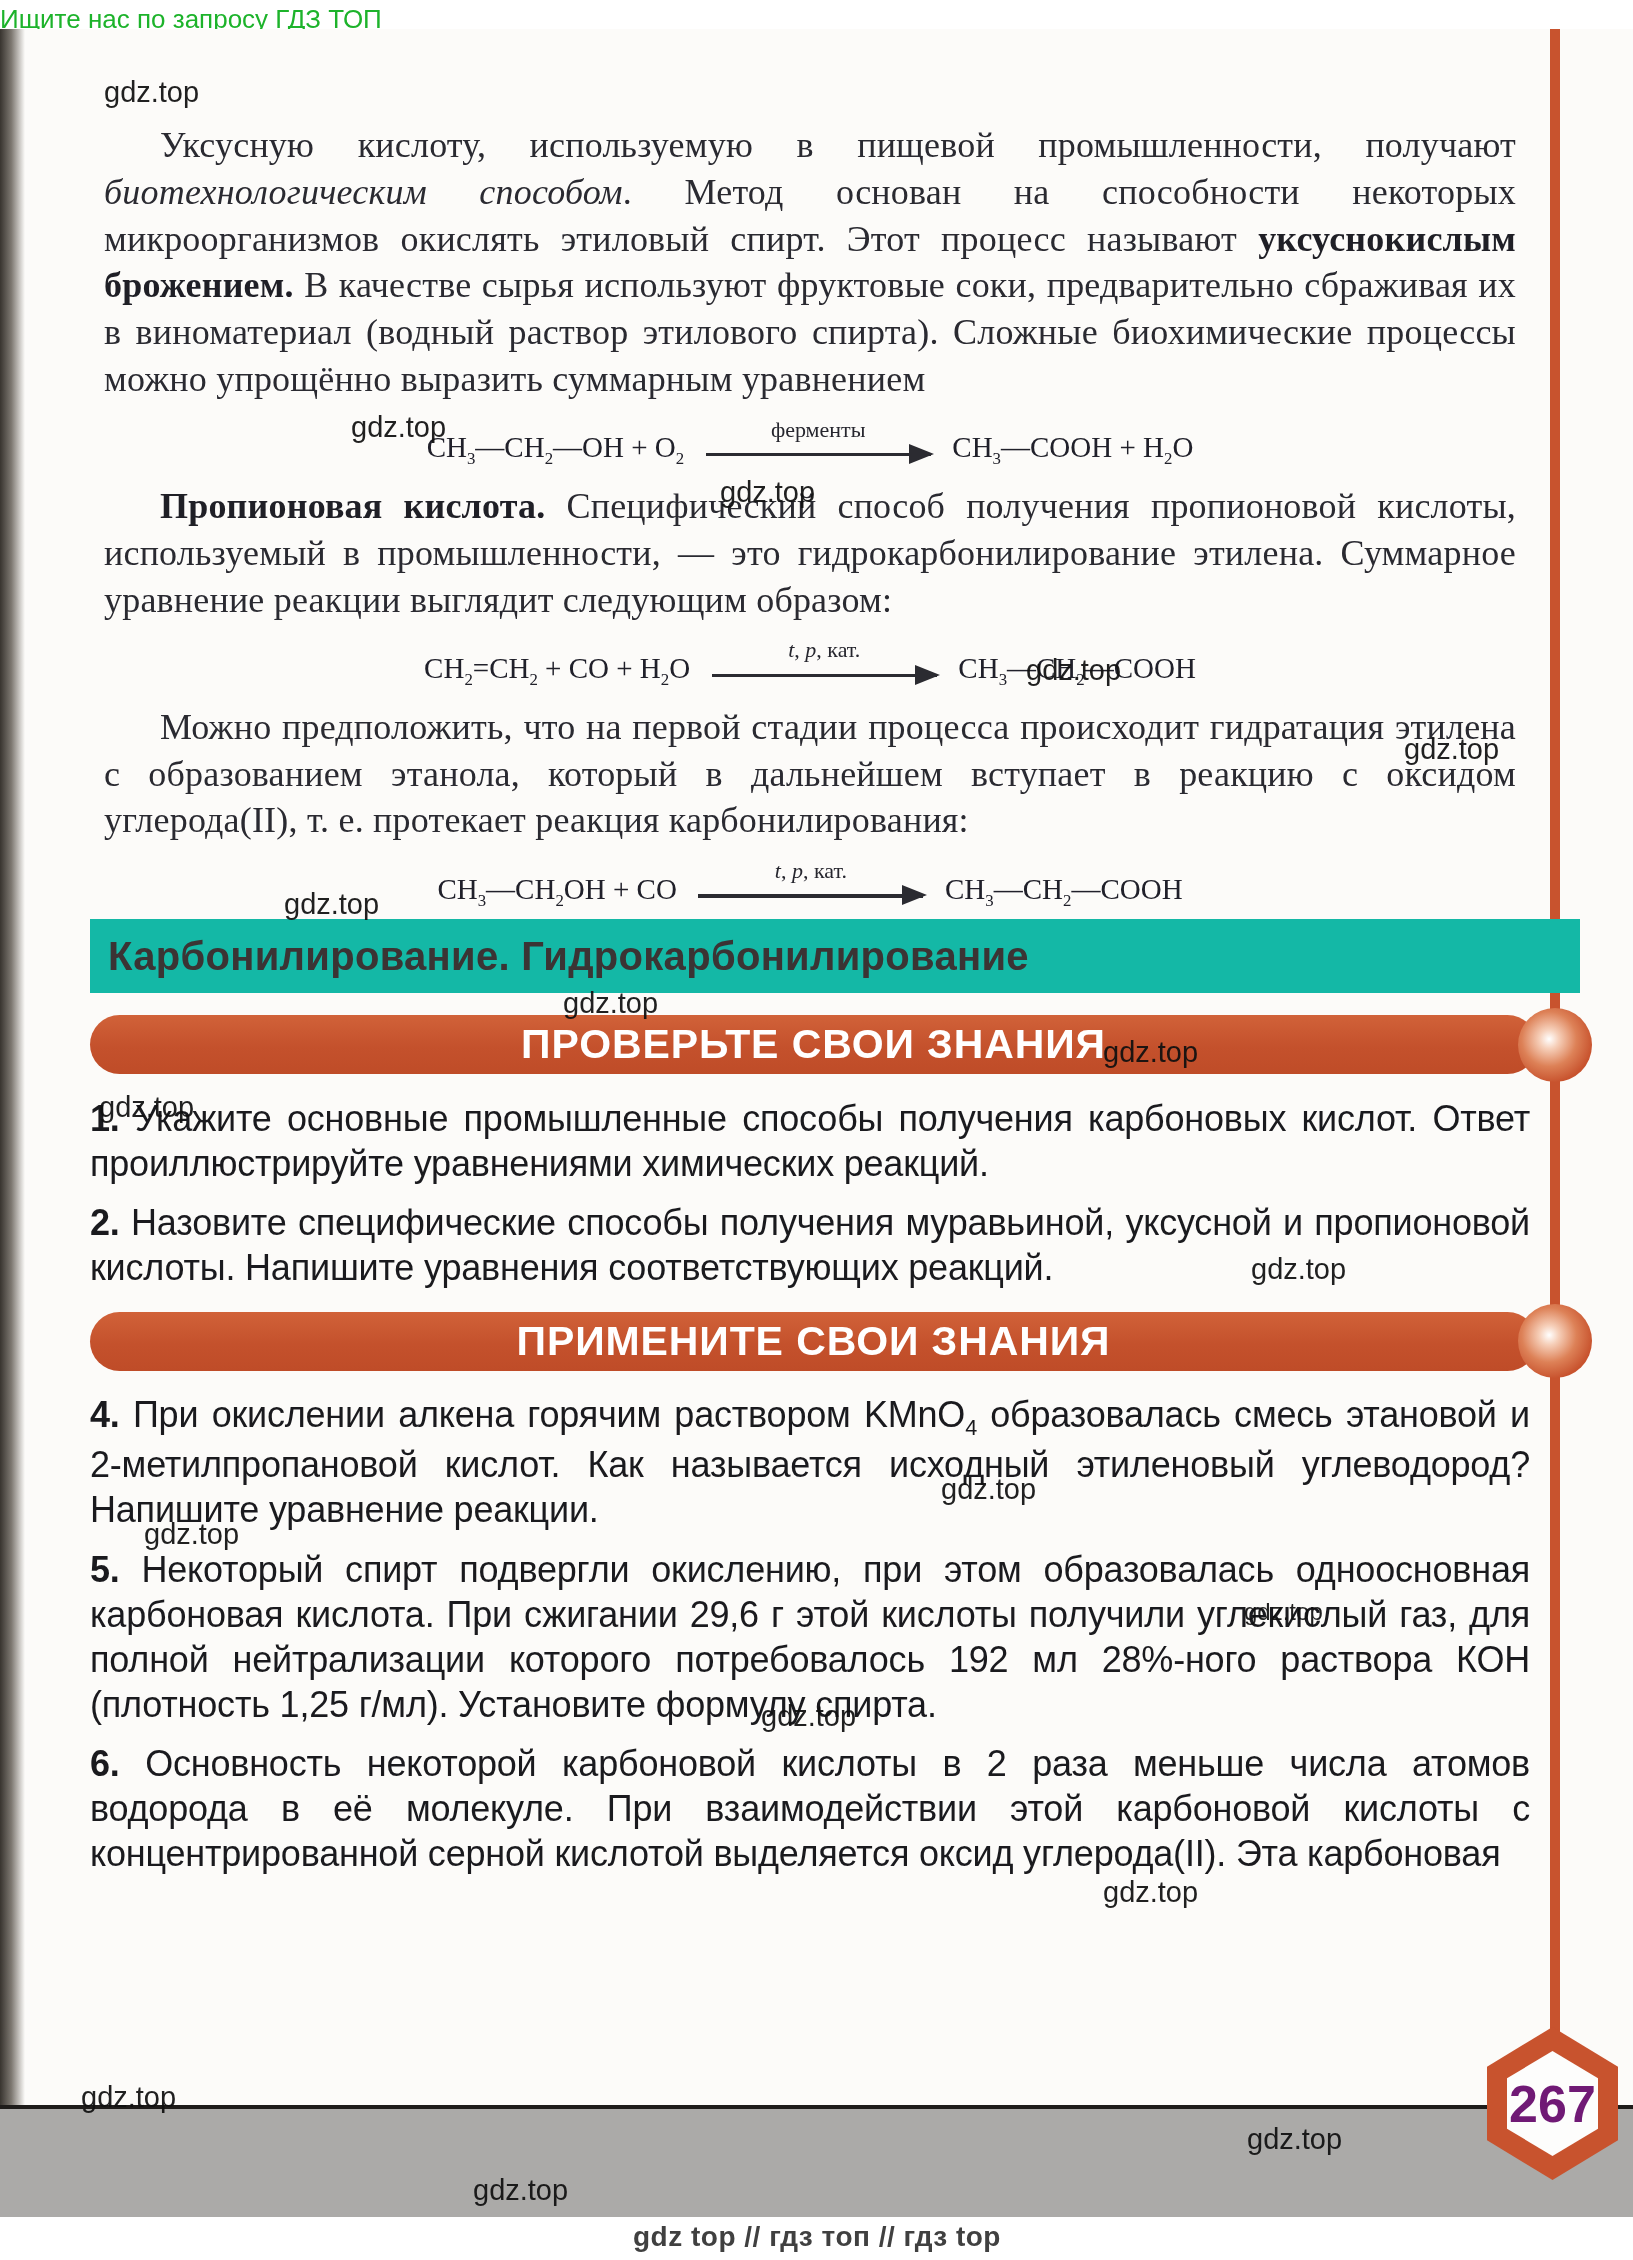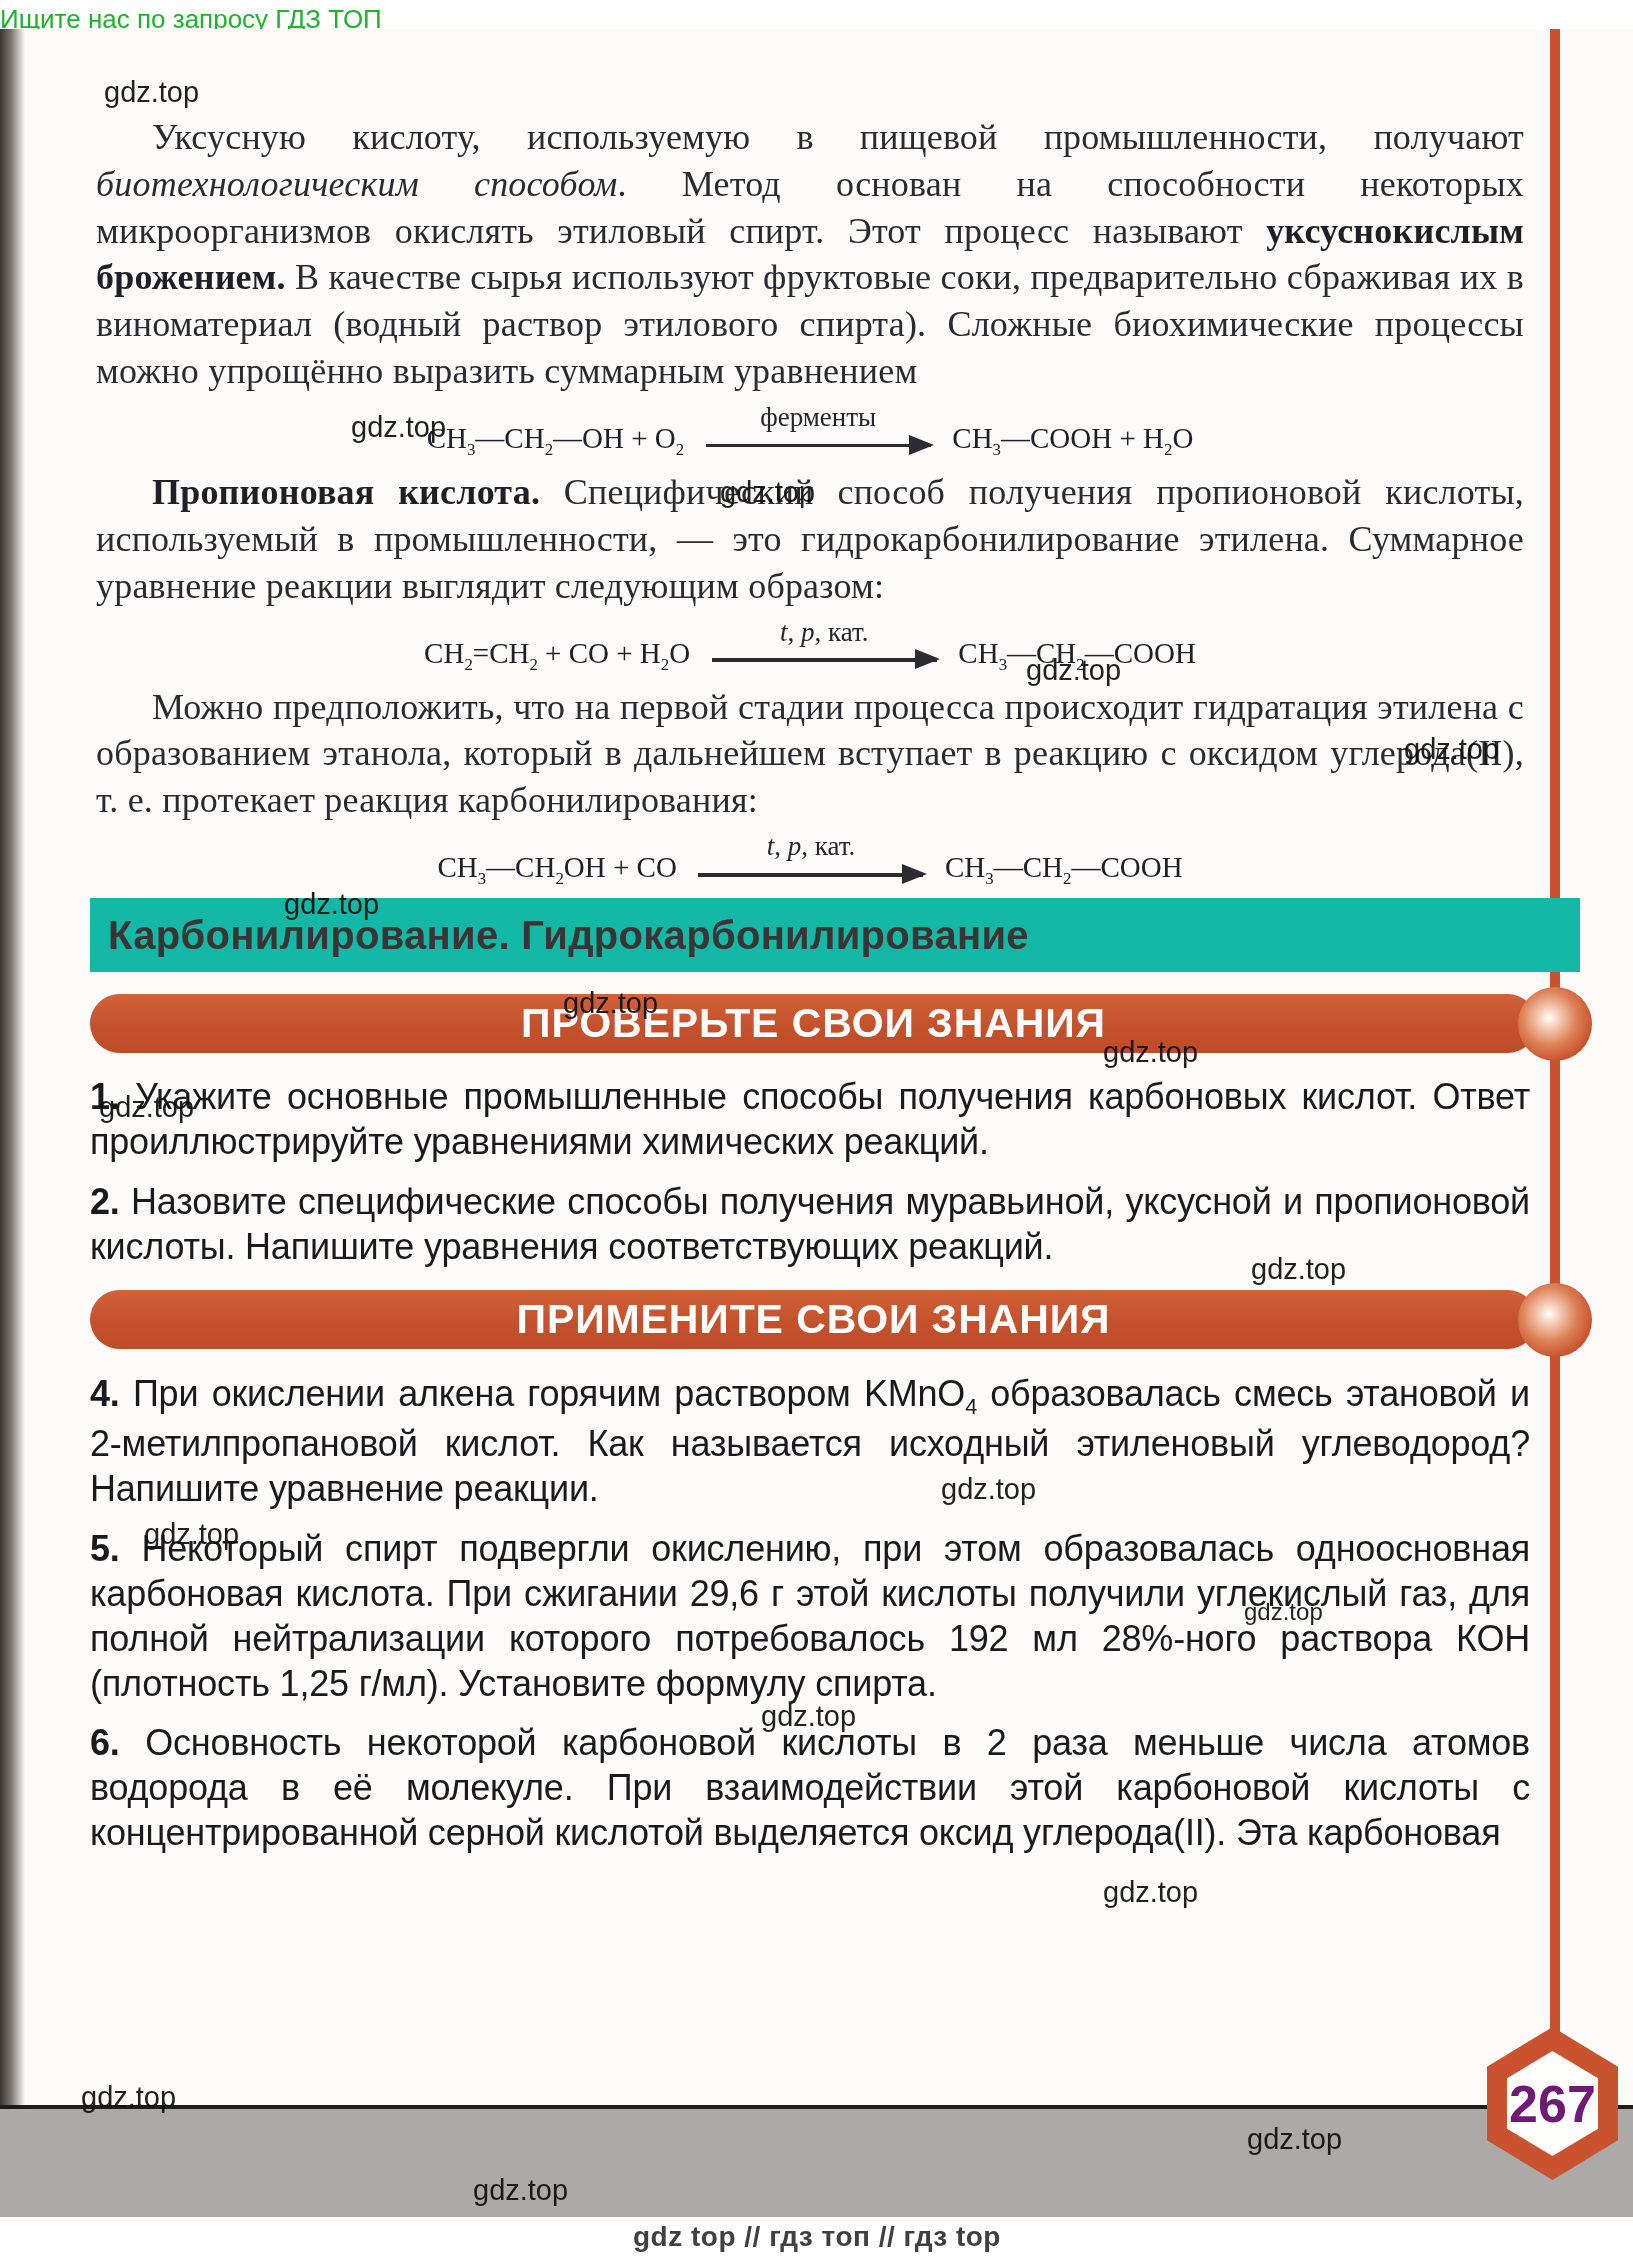--- a/index.html
+++ b/index.html
@@ -17,31 +17,31 @@
   .page{position:absolute;left:0;top:29px;width:1634px;height:2105px;background:#fcfbf9;}
   .left-edge{
     position:absolute;left:0;top:0;width:25px;height:2105px;
     background:linear-gradient(90deg,#38342f 0%,#7c7770 45%,rgba(252,251,249,0) 100%);
   }
   .rail{position:absolute;left:1550px;top:0;width:10px;height:2036px;background:#c8532e;}
   
   .content{position:absolute;left:90px;top:79px;width:1440px;}
   .p{
     font:400 36px/1.3 "Liberation Serif",serif;color:#2a2a31;
-    text-align:justify;text-indent:56px;margin:6px;letter-spacing:0.2px;
+    text-align:justify;text-indent:56px;margin:14px;letter-spacing:0.2px;
   }
   .p b{color:#1f1f26;}
   .eq-block{
     display:flex;justify-content:center;align-items:flex-end;gap:21.6px;
     margin:7.2px 0 9px;font-family:"Liberation Serif",serif;color:#20202a;
   }
   .eq-side{font-size:29px;line-height:1.25;white-space:nowrap;}
   .eq-side sub{font-size:.58em;}
   .rx-arrow{display:flex;flex-direction:column;align-items:center;padding-bottom:12.6px;}
-  .rx-label{font-size:27px;line-height:1.15;color:#26262e;margin-bottom:3.6px;white-space:nowrap;}
+  .rx-label{font-size:22px;line-height:1.15;color:#26262e;margin-bottom:3.6px;white-space:nowrap;}
   .rx-line{position:relative;width:225px;height:3.6px;background:#2b2b31;margin-top:7.2px;}
   .rx-line::after{
     content:"";position:absolute;right:-3.6px;top:-9px;
     border-left:25px solid #2b2b31;border-top:10.8px solid transparent;border-bottom:10.8px solid transparent;
   }
   .keyword{
     width:1490px;height:74px;margin-top:9px;background:#14b8a6;
     display:flex;align-items:center;padding-left:18px;box-sizing:border-box;
     font:700 40px/1 "Liberation Sans",sans-serif;color:#3b3434;letter-spacing:0.3px;
   }

